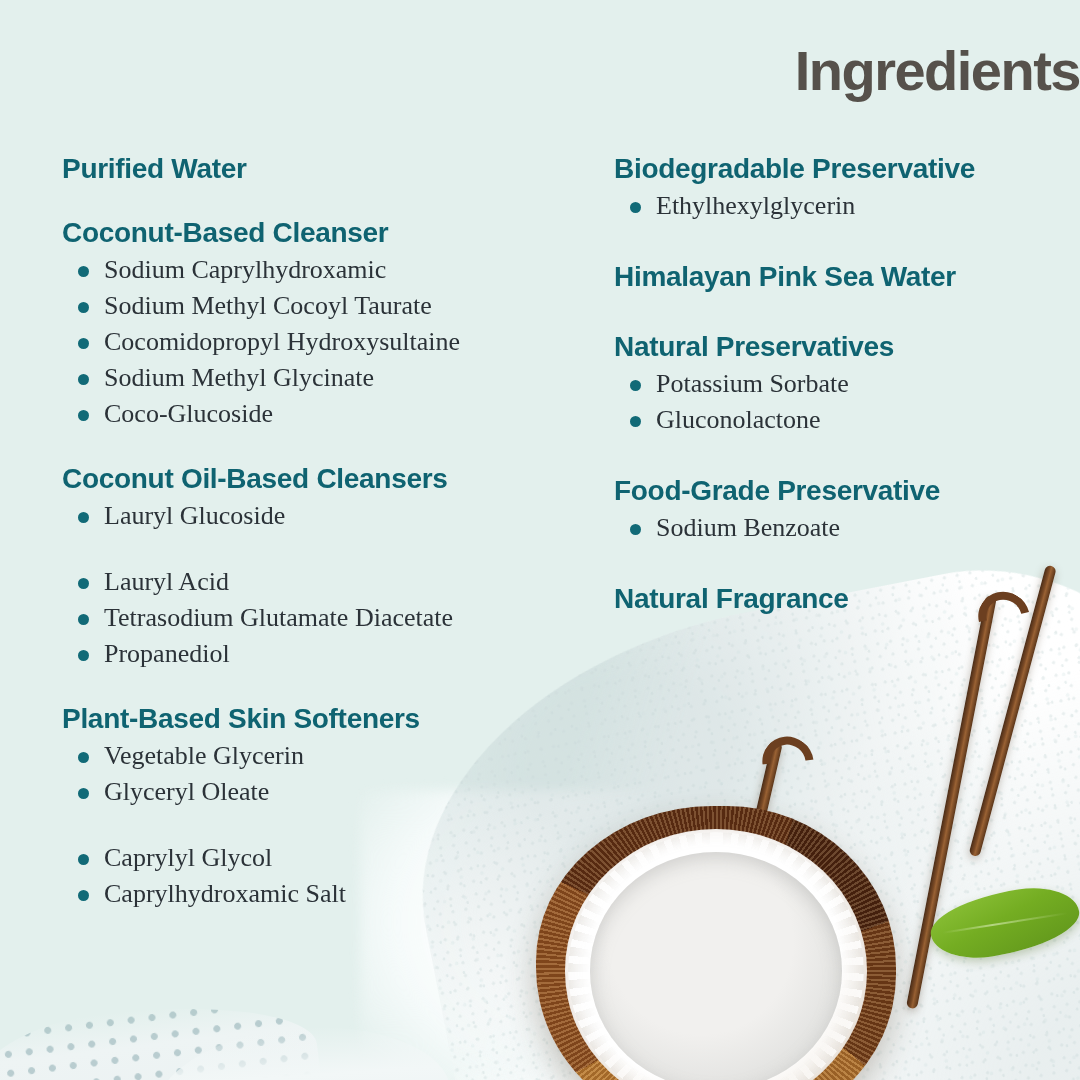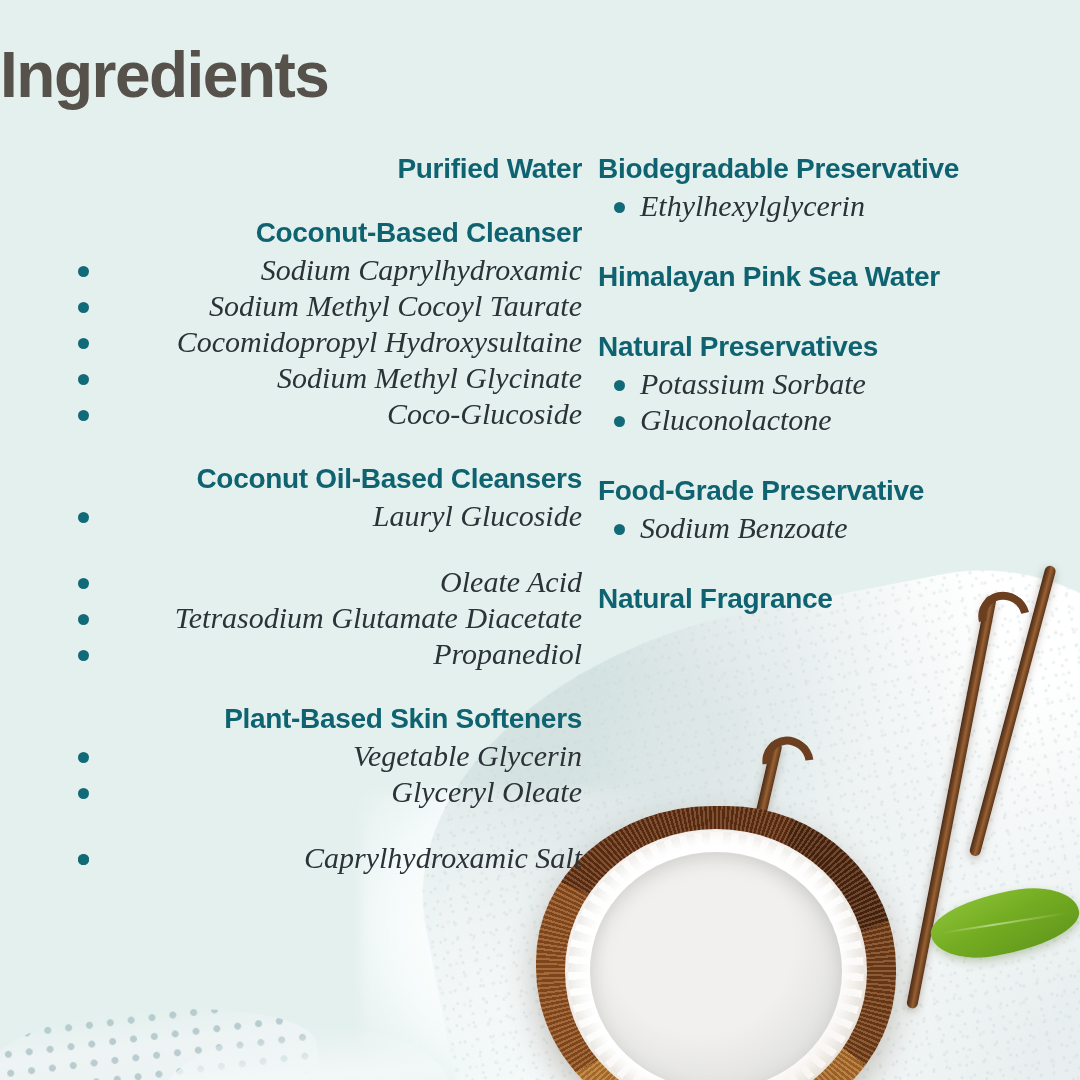--- a/index.html
+++ b/index.html
@@ -215,33 +215,33 @@
   .content {
     position: absolute;
     inset: 0;
   }
 
   .poster-title {
     position: absolute;
     left: 0;
     right: 0;
     top: 38px;
-    text-align: left;
+    text-align: right;
     font-family: "Liberation Sans", sans-serif;
     font-weight: bold;
-    font-size: 64px;
+    font-size: 56px;
     letter-spacing: -1.5px;
     color: #56514b;
   }
 
   .col {
     position: absolute;
     top: 152px;
   }
-  .col-left  { left: 62px;  width: 520px; text-align: right; }
+  .col-left  { left: 62px;  width: 520px; }
   .col-right { left: 598px; width: 460px; }
 
   .group { margin-bottom: 28px; }
   .group:last-child { margin-bottom: 0; }
 
   .group-heading {
     font-family: "Liberation Sans", sans-serif;
     font-weight: bold;
     font-size: 28px;
     line-height: 34px;
@@ -252,40 +252,39 @@
   }
 
   .group-list {
     list-style: none;
     margin: 0;
     padding: 0 0 0 16px;
   }
   .group-item {
     position: relative;
     font-family: "Liberation Serif", "DejaVu Serif", serif;
-    font-size: 30px;
+    font-size: 26px;
     line-height: 36px;
     color: #2b3238;
     padding-left: 26px;
     white-space: nowrap;
-    font-style: italic;
   }
   .group-item .bullet {
     position: absolute;
     left: 0;
     top: 14px;
     width: 11px;
     height: 11px;
     border-radius: 50%;
     background: #116a77;
   }
 
   
   .col-left  .group { margin-bottom: 30px; }
-  .col-right .group { margin-bottom: 36px; }
+  .col-right .group { margin-bottom: 36px; margin-left: 16px; }
 </style>
 </head>
 <body>
 
 <div id="poster">
 
   <div class="photo-layer">
     <div class="foam"></div>
 
     <div class="towel">
@@ -336,35 +335,35 @@
           </ul>
         </div>
         <div class="group">
           <div class="group-heading">Coconut Oil-Based Cleansers</div>
           <ul class="group-list">
             <li class="group-item"><span class="bullet"></span><span>Lauryl Glucoside</span></li>
           </ul>
         </div>
         <div class="group">
           <ul class="group-list">
-            <li class="group-item"><span class="bullet"></span><span>Oleate Acid</span></li>
+            <li class="group-item"><span class="bullet"></span><span>Lauryl Acid</span></li>
             <li class="group-item"><span class="bullet"></span><span>Tetrasodium Glutamate Diacetate</span></li>
             <li class="group-item"><span class="bullet"></span><span>Propanediol</span></li>
           </ul>
         </div>
         <div class="group">
           <div class="group-heading">Plant-Based Skin Softeners</div>
           <ul class="group-list">
             <li class="group-item"><span class="bullet"></span><span>Vegetable Glycerin</span></li>
             <li class="group-item"><span class="bullet"></span><span>Glyceryl Oleate</span></li>
           </ul>
         </div>
         <div class="group">
           <ul class="group-list">
-            <li class="group-item"><span class="bullet"></span></li>
+            <li class="group-item"><span class="bullet"></span><span>Caprylyl Glycol</span></li>
             <li class="group-item"><span class="bullet"></span><span>Caprylhydroxamic Salt</span></li>
           </ul>
         </div>
       </div>
 
     <div class="col col-right" id="col-right">
         <div class="group">
           <div class="group-heading">Biodegradable Preservative</div>
           <ul class="group-list">
             <li class="group-item"><span class="bullet"></span><span>Ethylhexylglycerin</span></li>

